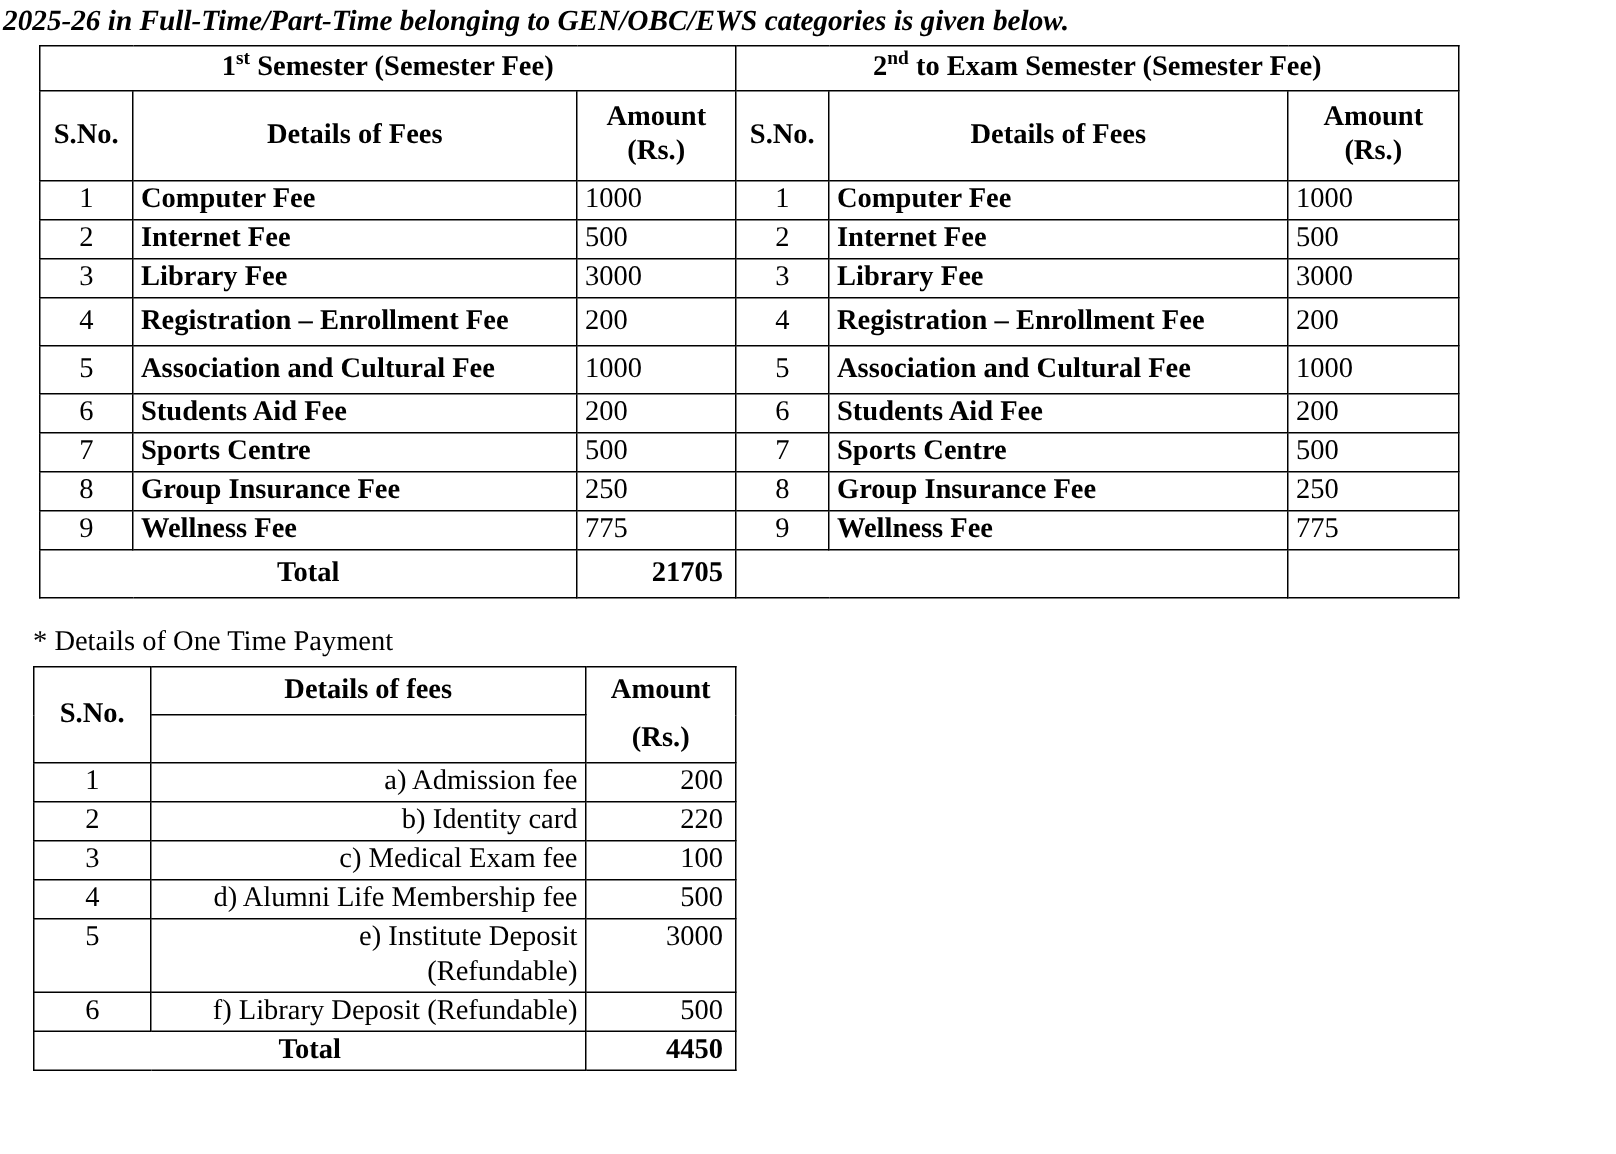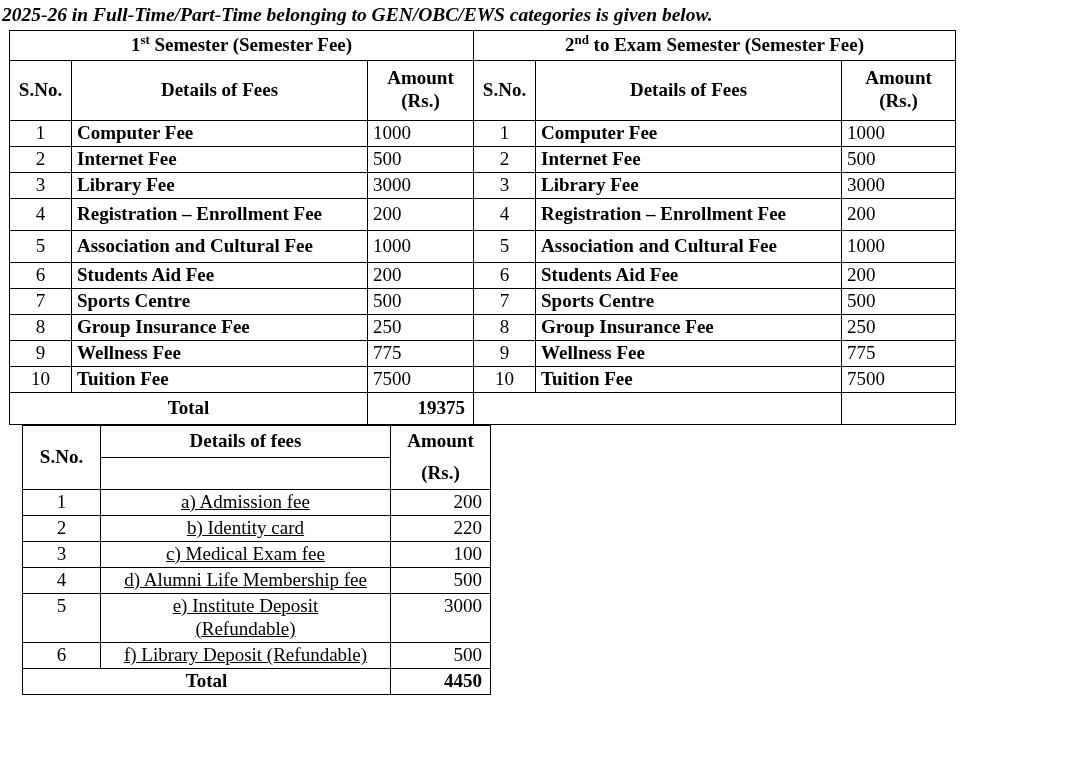--- a/index.html
+++ b/index.html
@@ -34,21 +34,21 @@
   }
   table td, table th {
     border: 1.3px solid #000000;
     font-size: 19px;
     font-weight: normal;
     vertical-align: top;
     padding: 1px 5px 2px 5px;
   }
   
   .fee-table {
-    margin-left: 9px;
+    margin-left: 26px;
     width: 946px;
   }
   .fee-table .sem-header {
     text-align: center;
     font-weight: bold;
     padding: 3px 4px 4px 4px;
   }
   .fee-table .colhead {
     text-align: center;
     font-weight: bold;
@@ -97,21 +97,21 @@
     width: 468px;
   }
   .otp-table th {
     text-align: center;
     font-weight: bold;
     vertical-align: middle;
     padding: 4px 4px 4px 4px;
     line-height: 1.2;
   }
   .otp-table td.sno { text-align: center; width: 78px; }
-  .otp-table td.details { text-align: center; text-decoration: underline; }
+  .otp-table td.details { text-align: right; }
   .otp-table td.amount { text-align: right; width: 100px; padding-right: 8px; }
   .otp-table td.total-label { text-align: center; font-weight: bold; }
   .otp-table td.total-amount { text-align: right; font-weight: bold; padding-right: 8px; }
   .two-line { line-height: 1.2; }
 </style>
 </head>
 <body>
 
 <div class="page">
 
@@ -205,37 +205,30 @@
         <td class="amount">250</td>
       </tr>
       <tr>
         <td class="sno">9</td>
         <td class="details">Wellness Fee</td>
         <td class="amount">775</td>
         <td class="sno">9</td>
         <td class="details">Wellness Fee</td>
         <td class="amount">775</td>
       </tr>
-      <tr>
-        <td class="sno">10</td>
-        <td class="details">Tuition Fee</td>
-        <td class="amount">7500</td>
-        <td class="sno">10</td>
-        <td class="details">Tuition Fee</td>
-        <td class="amount">7500</td>
-      </tr>
       <tr class="row-tall">
         <td class="total-label" colspan="2">Total</td>
-        <td class="total-amount">19375</td>
+        <td class="total-amount">21705</td>
         <td class="blank" colspan="2">&nbsp;</td>
         <td class="blank">&nbsp;</td>
       </tr>
     </tbody>
   </table>
 
+  <div class="otp-note">* Details of One Time Payment</div>
 
   <table class="otp-table">
     <colgroup>
       <col style="width:78px">
       <col style="width:290px">
       <col style="width:100px">
     </colgroup>
     <tbody>
       <tr>
         <th rowspan="2">S.No.</th>

